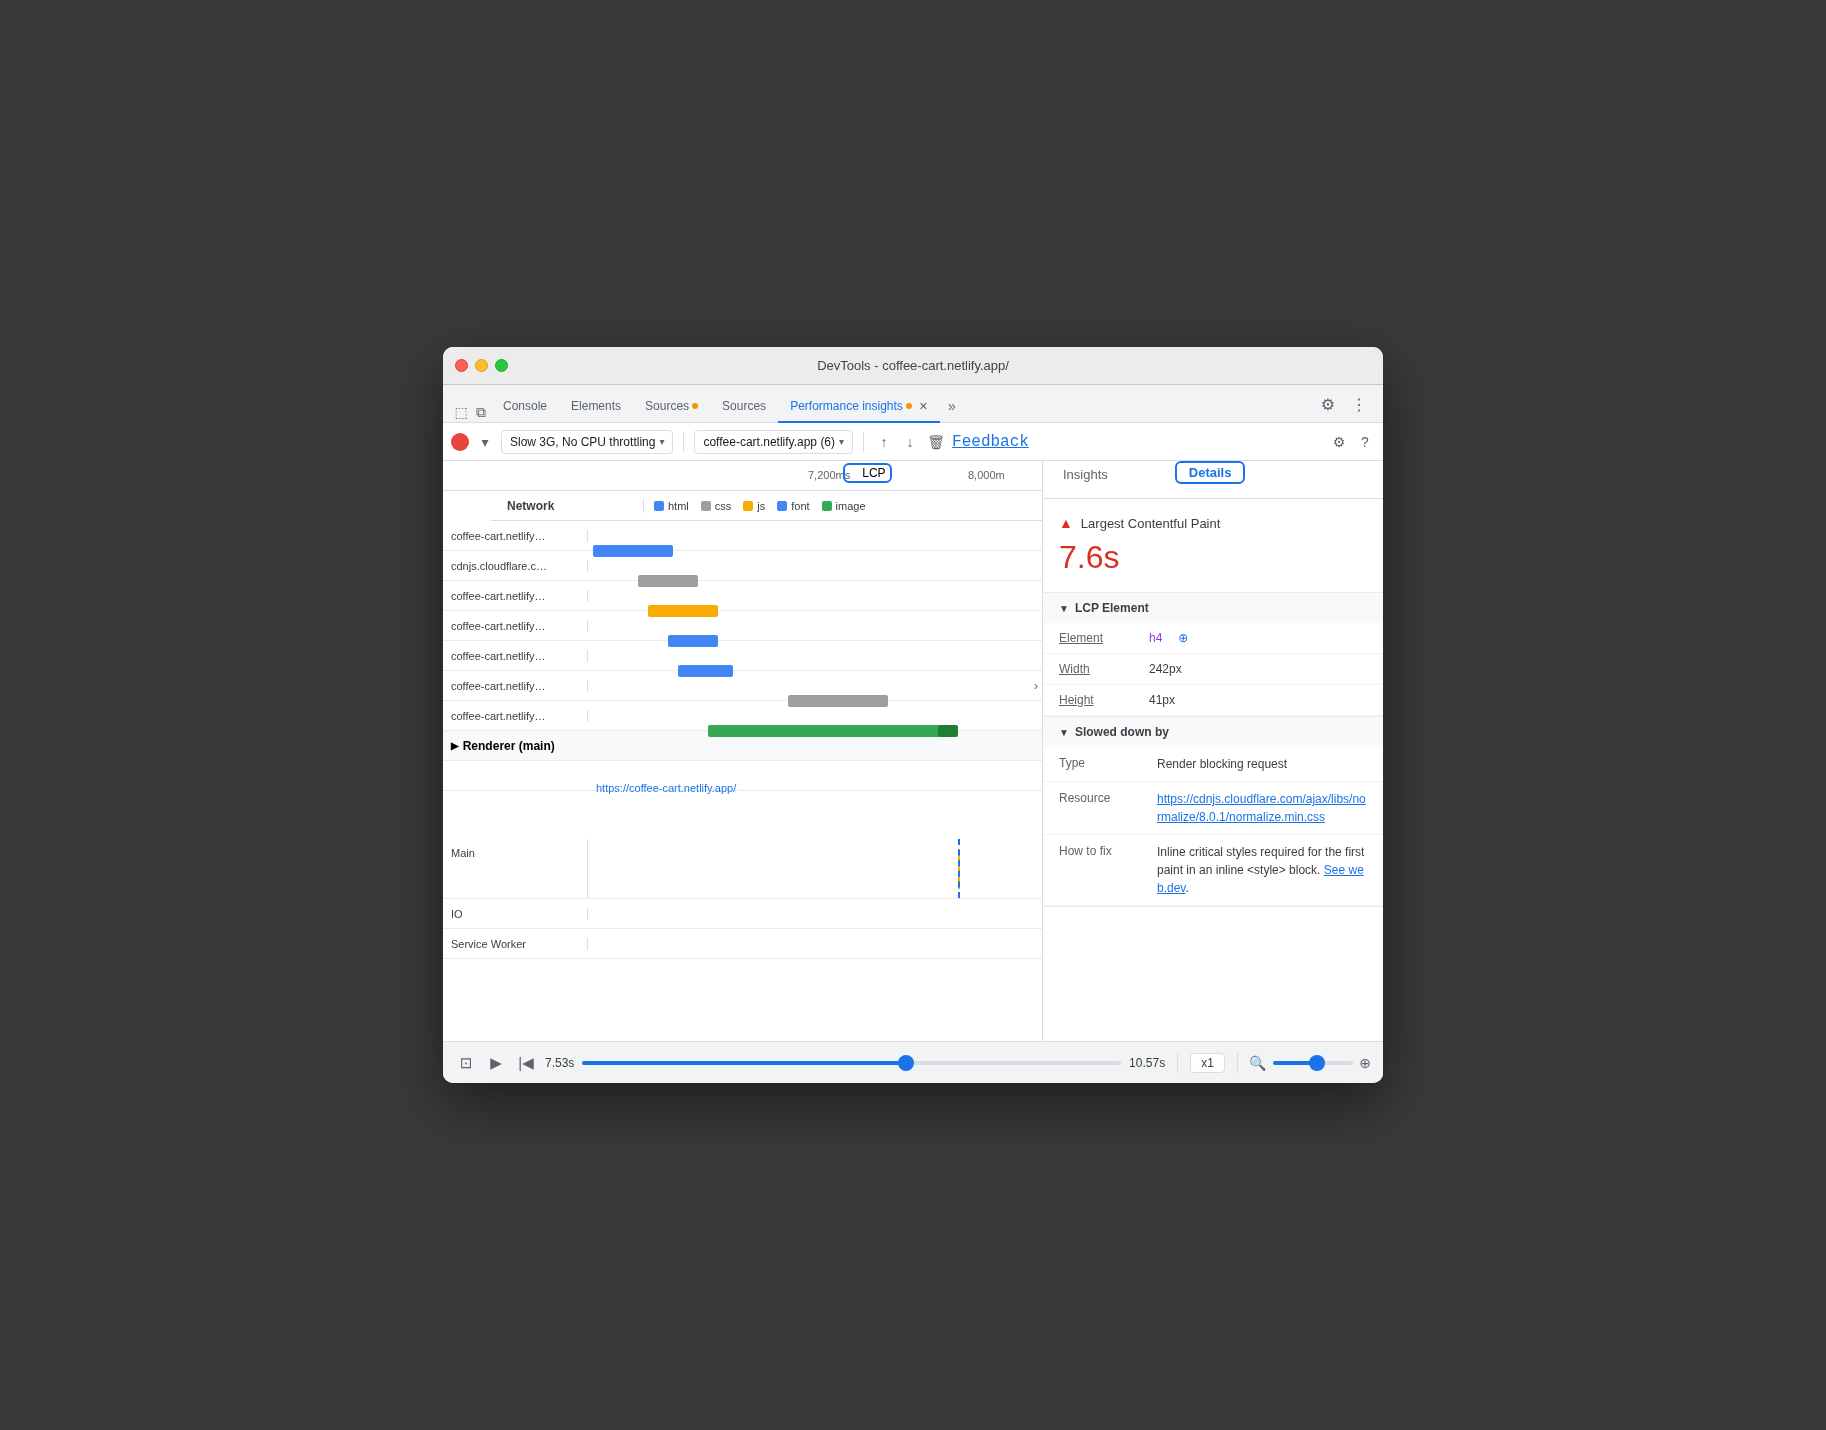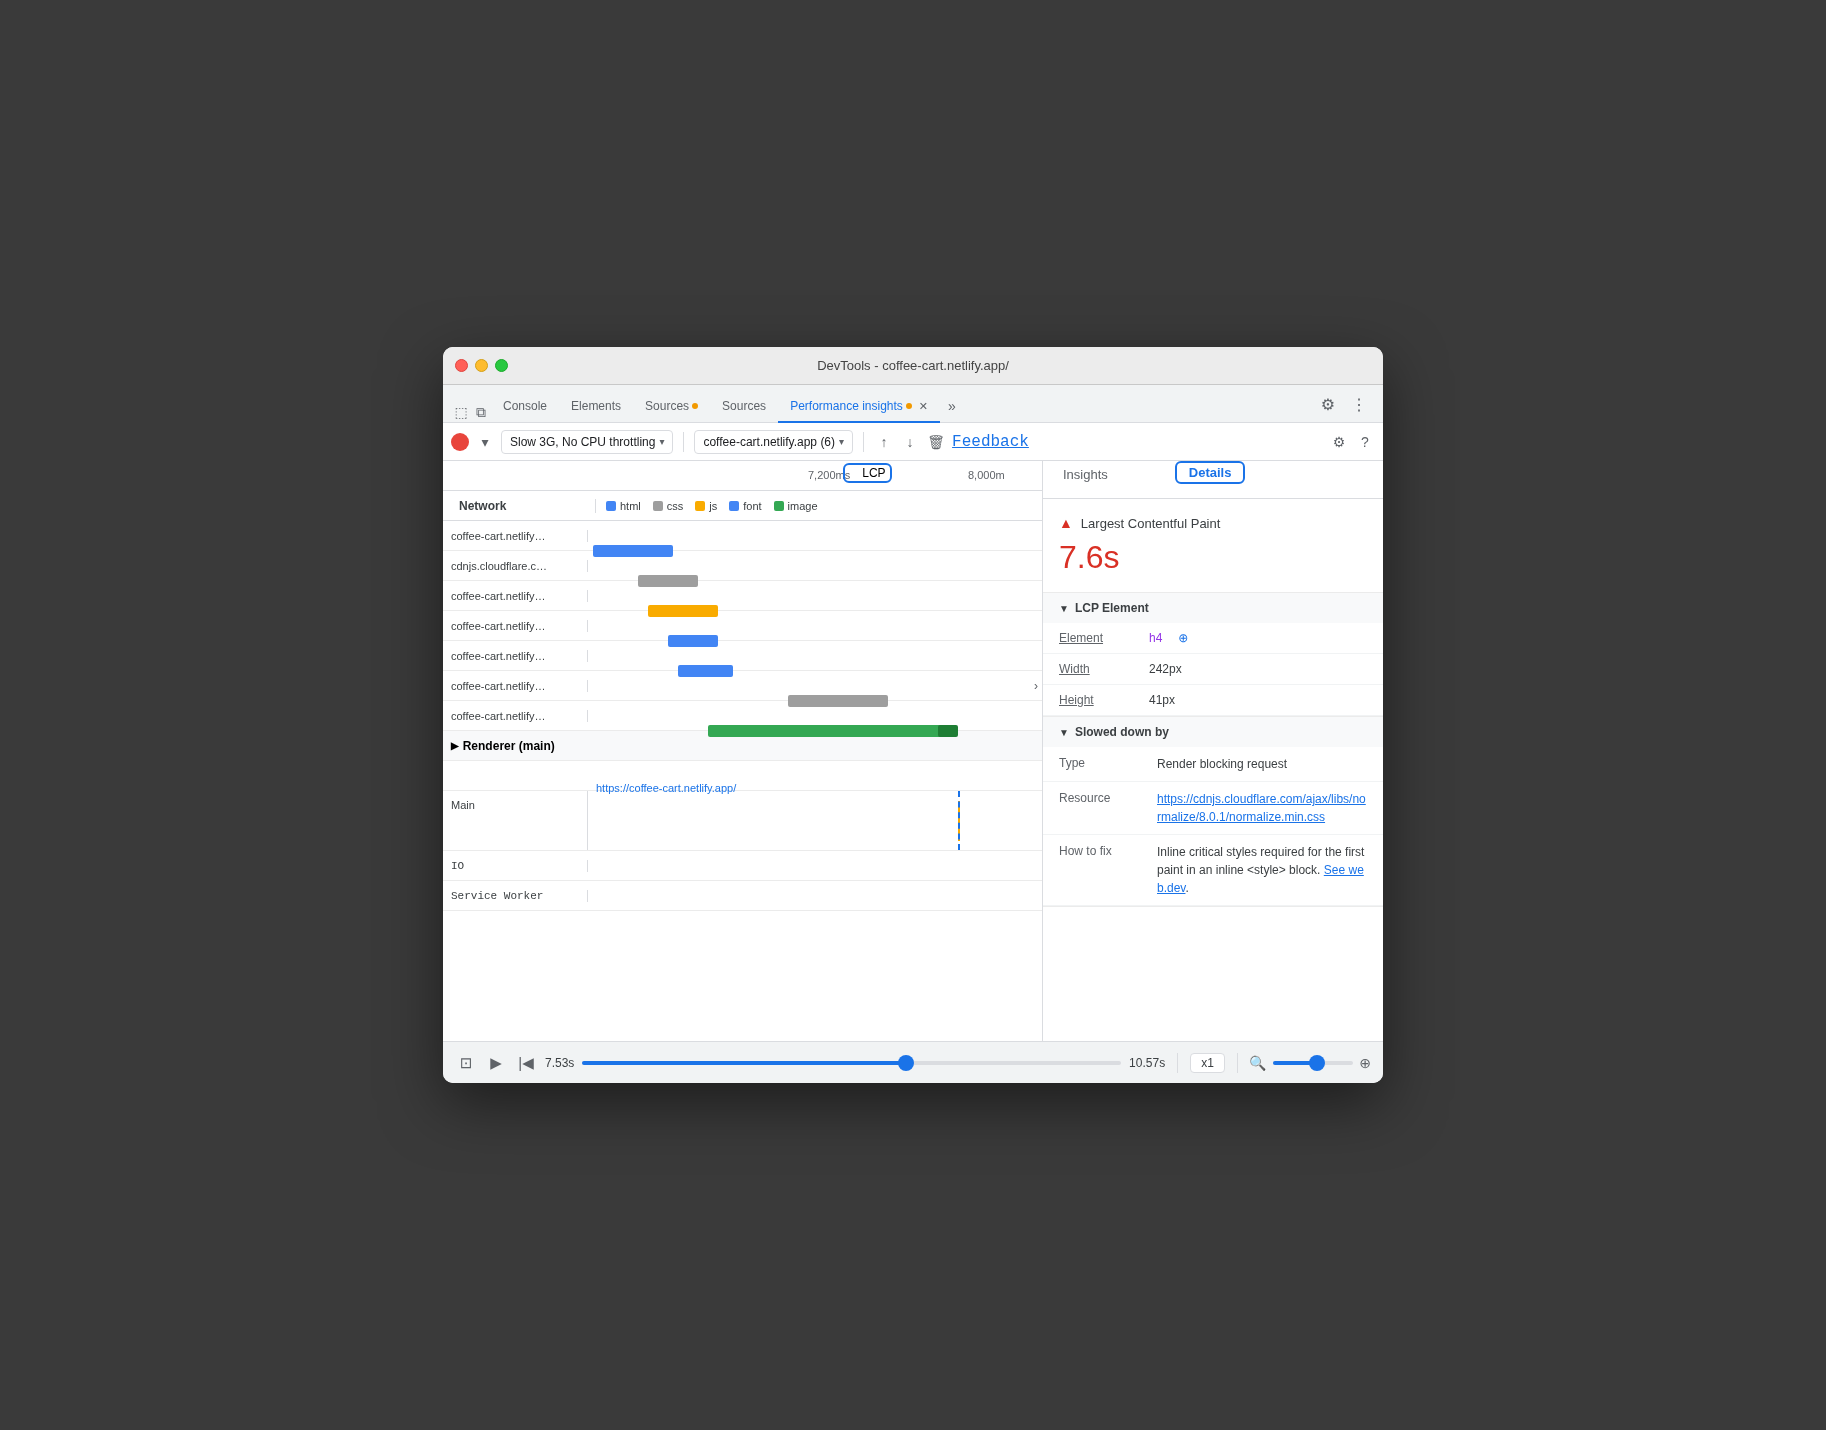--- a/index.html
+++ b/index.html
@@ -202,20 +202,21 @@
     .lcp-triangle { color: white; font-size: 10px; }
     
     .network-legend {
       height: 30px;
       display: flex;
       align-items: center;
       padding: 0 8px;
       border-bottom: 1px solid #dadce0;
       background: #fff;
       gap: 10px;
+      margin-left: 48px;
     }
     .legend-label-area {
       width: 145px;
       flex-shrink: 0;
       border-right: 1px solid #dadce0;
       padding-left: 8px;
     }
     .legend-items {
       display: flex;
       align-items: center;
@@ -309,20 +310,21 @@
       text-decoration: none;
       font-size: 11px;
       padding-left: 8px;
       margin-top: 24px;
     }
     .main-thread-row {
       height: 60px;
       display: flex;
       align-items: stretch;
       border-bottom: 1px solid #ebebeb;
+      margin-top: 48px;
     }
     .main-thread-label {
       width: 145px;
       flex-shrink: 0;
       padding: 8px;
       font-size: 11px;
       color: #3c4043;
       border-right: 1px solid #dadce0;
     }
     .main-thread-bars {
@@ -337,21 +339,20 @@
       width: 2px;
       height: 40px;
       background: #f9ab00;
       border: 1px dashed #f9ab00;
     }
     .io-row, .sw-row {
       height: 30px;
       display: flex;
       align-items: center;
       border-bottom: 1px solid #ebebeb;
-      font-family: Liberation Mono, monospace;
     }
     .io-label, .sw-label {
       width: 145px;
       flex-shrink: 0;
       padding: 0 8px;
       font-size: 11px;
       color: #3c4043;
       border-right: 1px solid #dadce0;
     }
     

